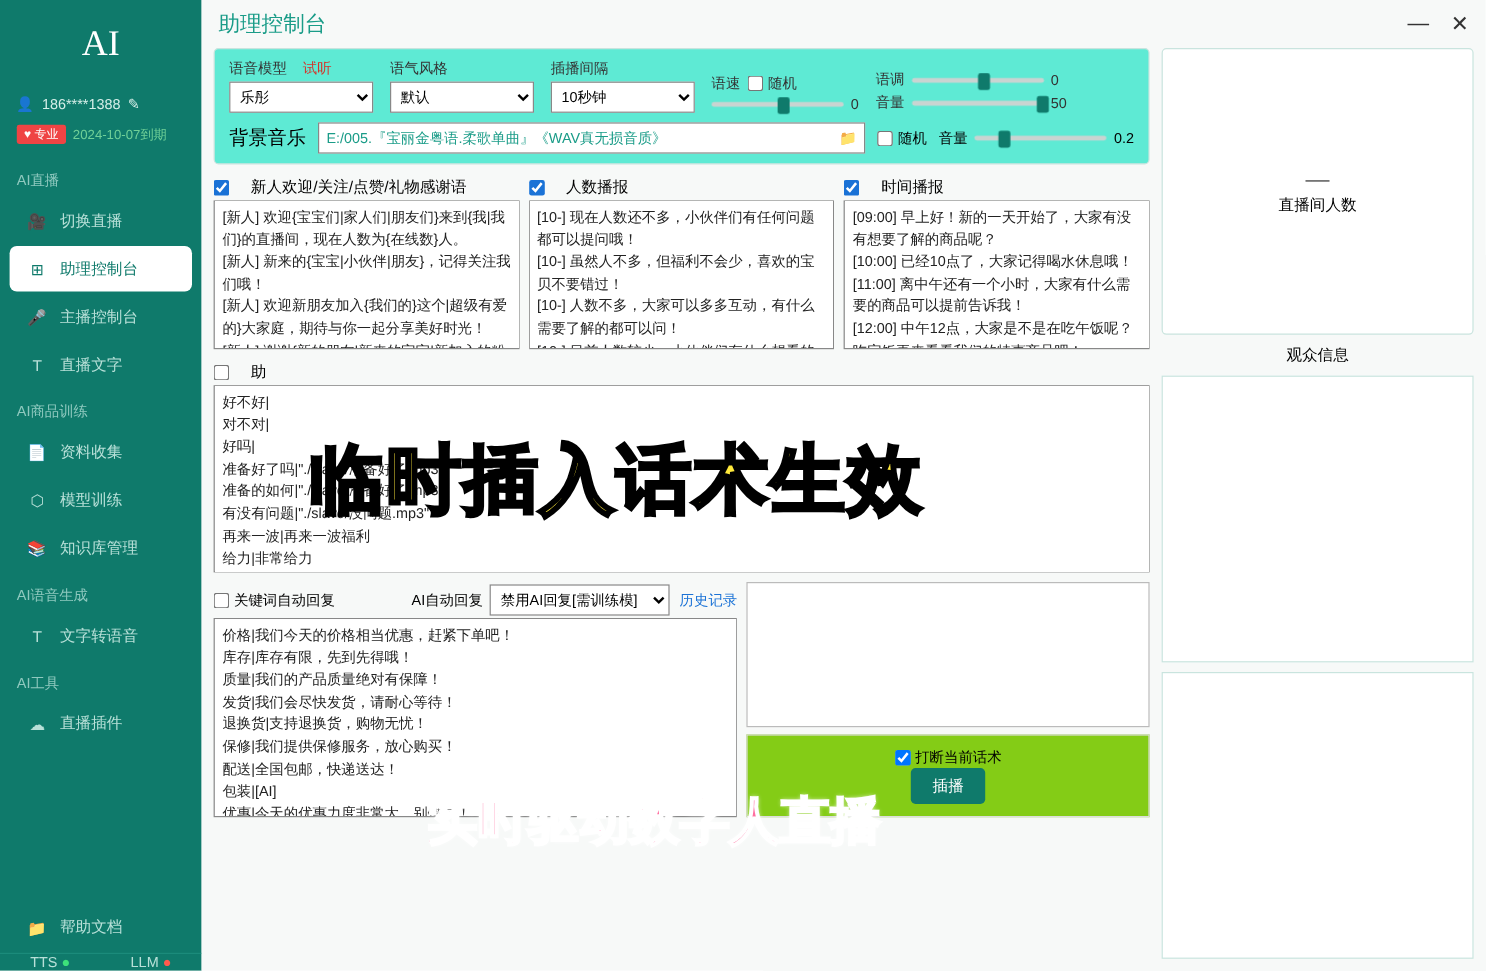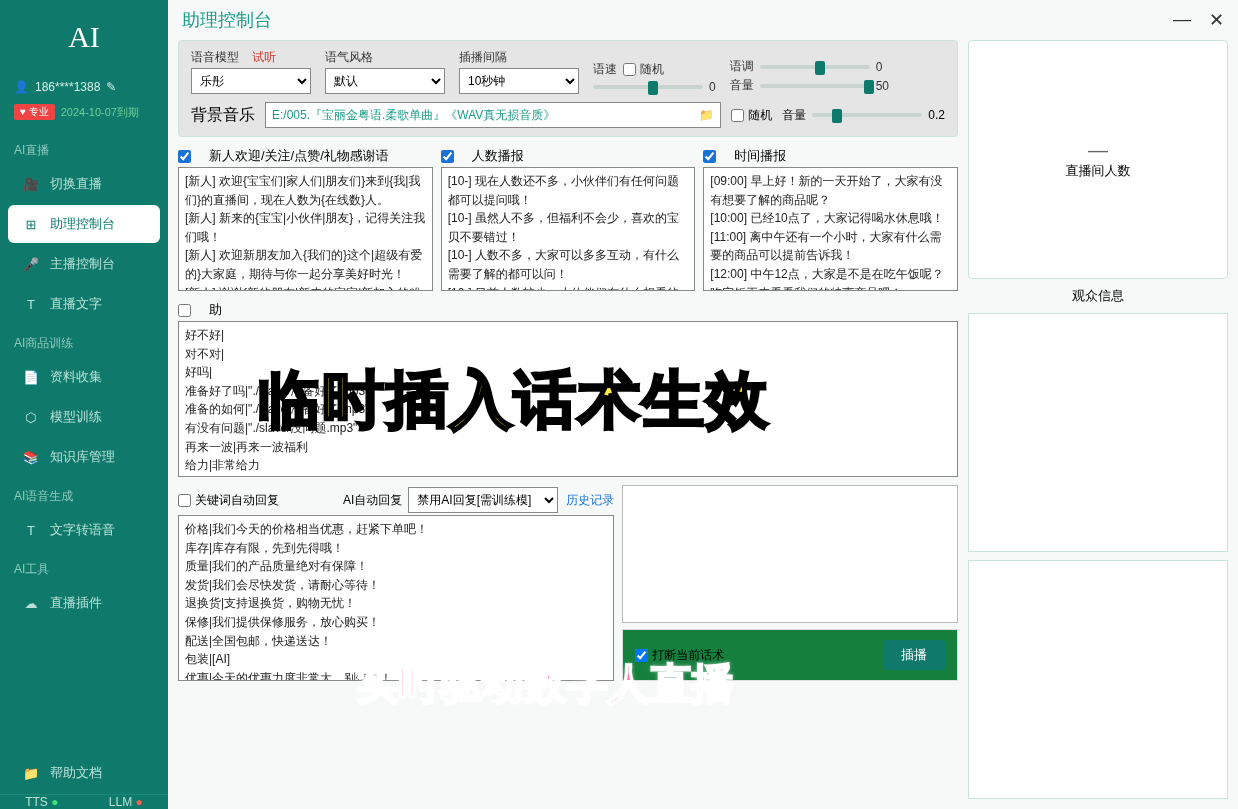--- a/index.html
+++ b/index.html
@@ -18,21 +18,21 @@
 .sidebar .bottom { display: flex; justify-content: space-around; border-top: 1px solid #1b8b7b; font-size: 12px; }
 .sidebar .bottom .dot-g { color: #3de27a; }
 .sidebar .bottom .dot-r { color: #ff5a4d; }
 .main { flex: 1; display: flex; flex-direction: column; background: #f7f9f8; }
 .titlebar { display: flex; align-items: center; justify-content: space-between; padding: 8px 14px; }
 .titlebar h1 { color: #1a9c88; font-size: 18px; font-weight: 500; }
 .titlebar .winctrl { display: flex; gap: 18px; font-size: 18px; color: #333; }
 .content { flex: 1; display: flex; gap: 10px; padding: 0 10px 10px; }
 .leftcol { flex: 1; display: flex; flex-direction: column; gap: 8px; }
 .rightcol { width: 260px; display: flex; flex-direction: column; gap: 8px; }
-.panel-top { background: #e5e5e5; border: 1px solid #c9e4de; border-radius: 4px; padding: 8px 12px; }
+.panel-top { background: #5eead4; border: 1px solid #c9e4de; border-radius: 4px; padding: 8px 12px; }
 .ctrl-row { display: flex; align-items: flex-end; gap: 14px; margin-bottom: 8px; }
 .ctrl-group { display: flex; flex-direction: column; gap: 2px; font-size: 12px; color: #333; }
 .ctrl-group label { font-size: 12px; }
 .ctrl-group .preview { color: #d4342a; }
 .sel { border: 1px solid #888; background: #fff; height: 26px; min-width: 120px; font-size: 12px; padding: 0 4px; }
 .slider-wrap { display: flex; align-items: center; gap: 6px; font-size: 12px; }
 .slider-wrap .track { width: 110px; height: 4px; background: #c9d4d1; border-radius: 2px; position: relative; }
 .slider-wrap .thumb { position: absolute; top: -4px; width: 10px; height: 14px; background: #0f7a6b; border-radius: 2px; }
 .chk { display: flex; align-items: center; gap: 4px; font-size: 12px; }
 .bgm-row { display: flex; align-items: center; gap: 10px; margin-top: 6px; }
@@ -46,21 +46,21 @@
 .tbox.h1 { height: 124px; }
 .tbox.h2 { height: 156px; }
 .tbox.h3 { height: 166px; }
 .bottom-row { display: flex; gap: 8px; }
 .bottom-left { flex: 1.3; display: flex; flex-direction: column; }
 .bottom-right { flex: 1; display: flex; flex-direction: column; gap: 6px; }
 .krow { display: flex; align-items: center; justify-content: space-between; font-size: 12px; padding: 2px 0; }
 .krow .ailbl { margin-left: auto; margin-right: 6px; }
 .krow .hist { color: #1a72d6; margin-left: 8px; cursor: pointer; }
 .insert-box { border: 1px solid #bbb; background: #fff; flex: 1; min-height: 80px; padding: 6px; font-size: 13px; }
-.insert-bar { display: flex; justify-content: space-between; background: #15803d; border: 1px solid #ddd; padding: 10px 12px; }
+.insert-bar { display: flex; align-items: center; justify-content: space-between; background: #84cc16; border: 1px solid #ddd; padding: 10px 12px; flex-direction: column; }
 .btn { background: #0f7a6b; color: #fff; border: none; border-radius: 4px; padding: 6px 18px; font-size: 13px; cursor: pointer; }
 .right-panel { background: #fff; border: 1px solid #c9e4de; border-radius: 4px; flex: 1; display: flex; align-items: center; justify-content: center; }
 .right-label { font-size: 13px; text-align: center; }
 .right-box { border: 1px solid #c9e4de; background: #fff; flex: 1; }
 .overlay-text { position: absolute; font-weight: 900; -webkit-text-stroke: 3px #000; pointer-events: none; }
 .ov1 { top: 358px; left: 258px; font-size: 62px; color: #ffe93b; letter-spacing: 2px; }
 .ov2 { top: 656px; left: 356px; font-size: 42px; color: #ff6fa0; -webkit-text-stroke: 2px #fff; text-shadow: 0 0 4px #fff; }
 </style>
 </head>
 <body>

